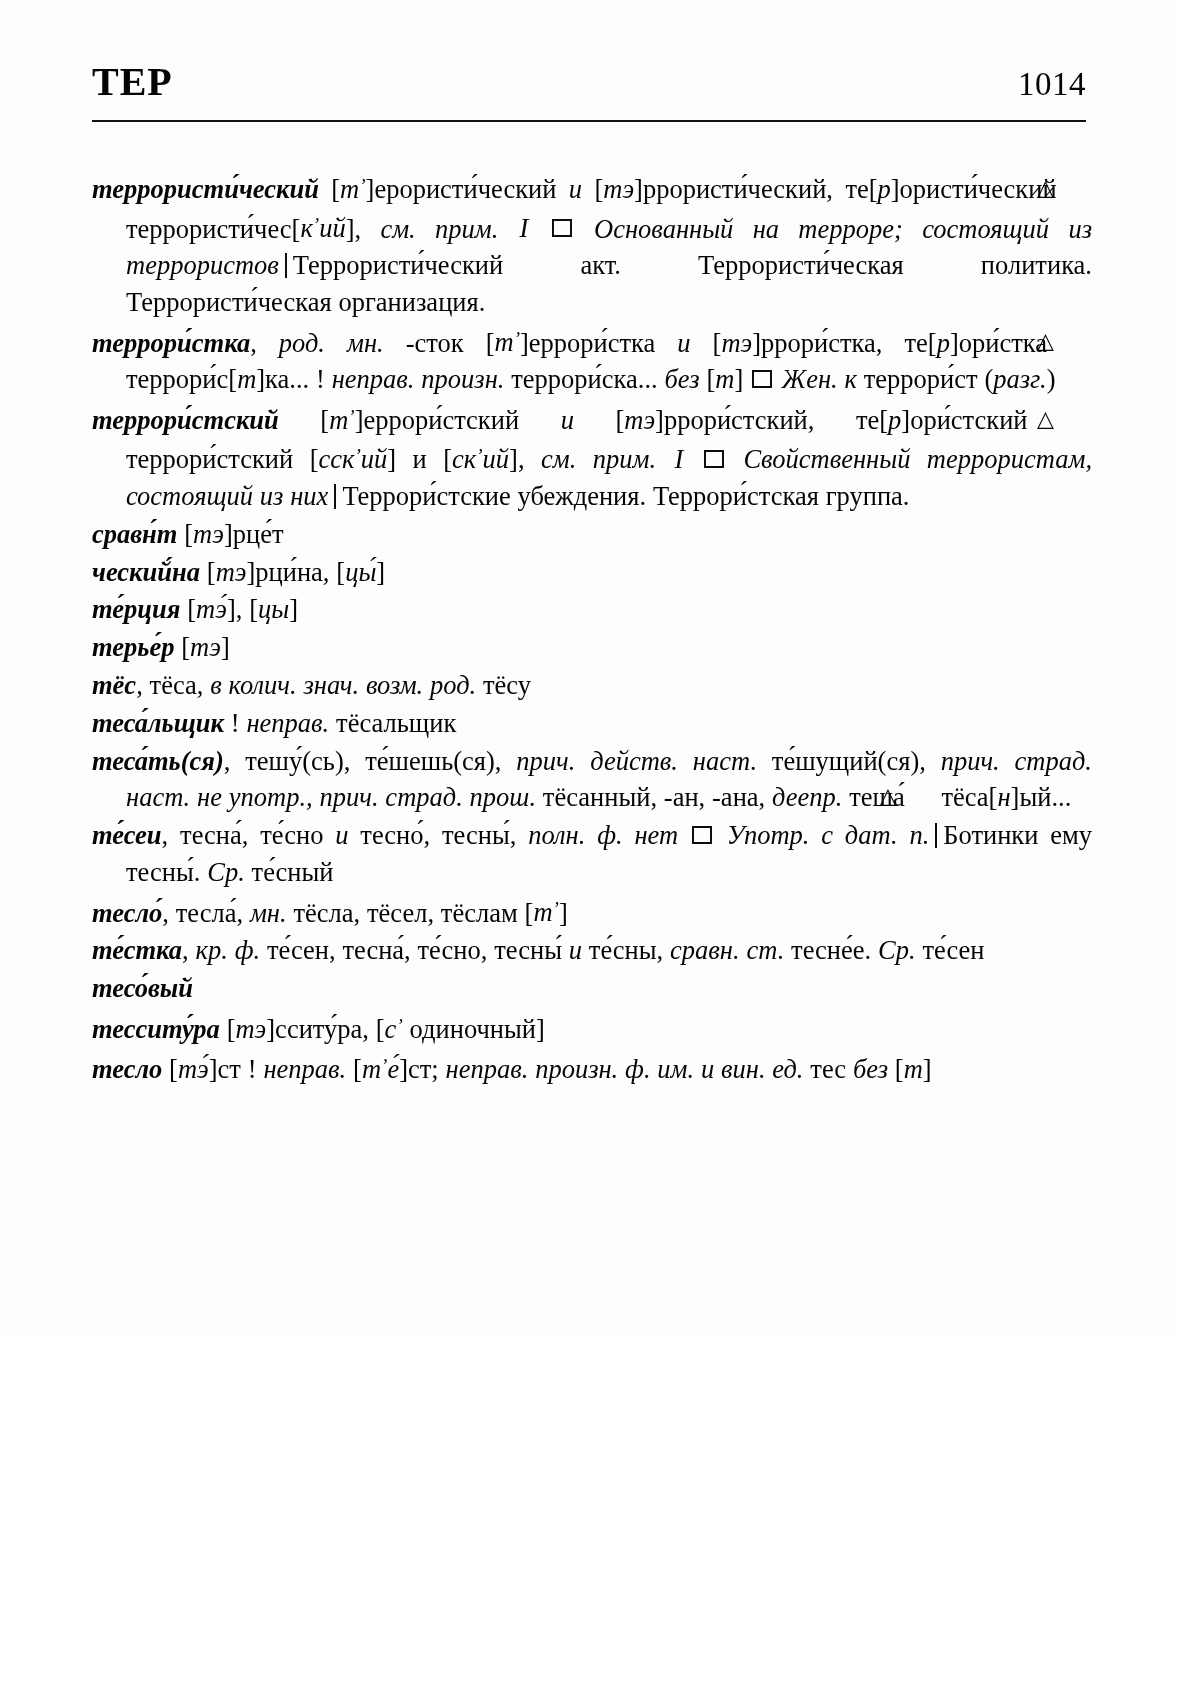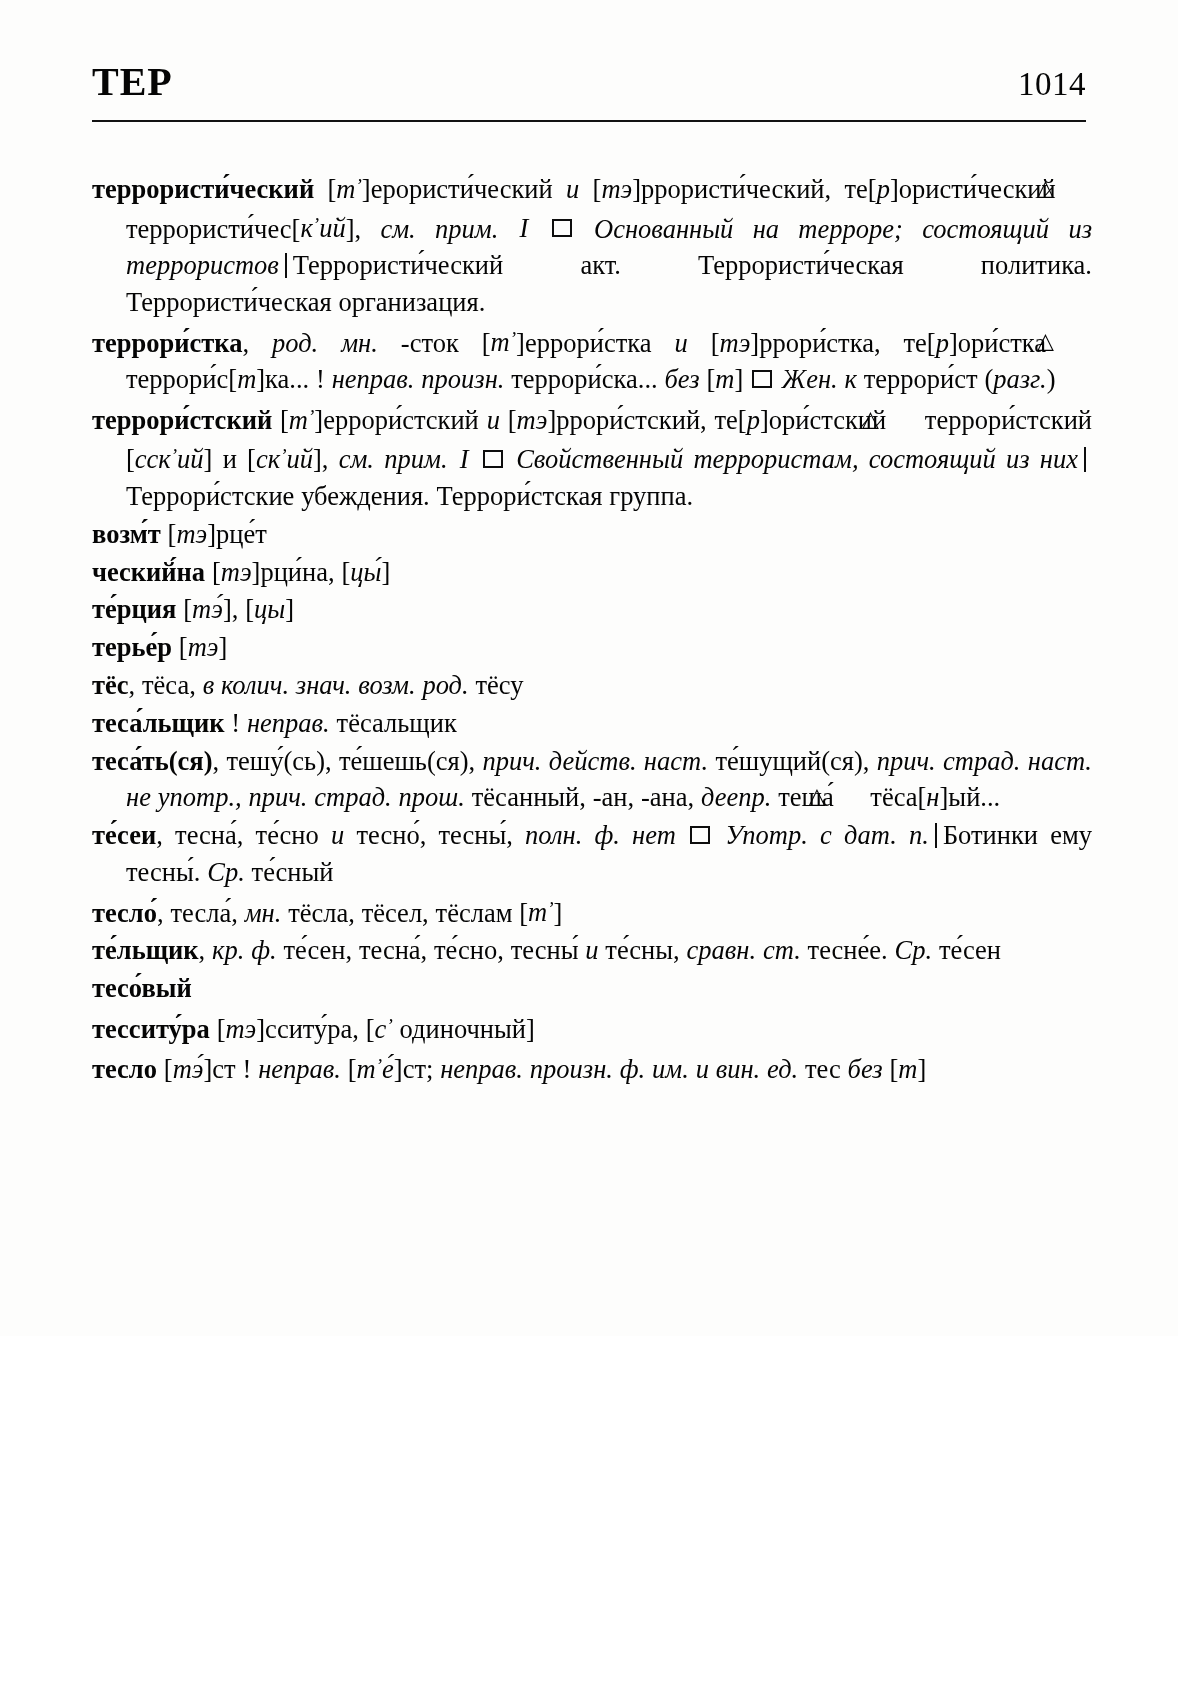--- a/index.html
+++ b/index.html
@@ -82,20 +82,21 @@
     word-spacing: 0.2px;
     hyphens: manual;
   }
   
   .entry.short {
     text-align: left;
   }
 
   .hw {            
     font-weight: bold;
+    font-style: italic;
   }
   .it {            
     font-style: italic;
   }
 
   
   .tri {
     display: inline-block;
     position: relative;
     width: 19px;
@@ -168,41 +169,41 @@
 
   <div class="column">
 
     <p class="entry"><span class="hw">террористи́ческий</span> [<span class="it">т<span class="soft">ʼ</span></span>]ерористи́ческий <span class="it">и</span> [<span class="it">тэ</span>]ррористи́ческий, те[<span class="it">р</span>]ористи́ческий <span class="tri"></span> террористи́чес[<span class="it">к<span class="soft">ʼ</span>ий</span>], <span class="it">см. прим.</span> <span class="sl">I</span> <span class="sq"></span> <span class="it">Ос­нованный на терроре; состоящий из террористов</span><span class="bar"></span>Террористи́ческий акт. Террористи́ческая политика. Террористи́ческая организация.</p>
 
     <p class="entry"><span class="hw">террори́стка</span>, <span class="it">род. мн.</span> -сток [<span class="it">т<span class="soft">ʼ</span></span>]еррори́стка <span class="it">и</span> [<span class="it">тэ</span>]ррори́стка, те[<span class="it">р</span>]ори́стка <span class="tri"></span> террори́с[<span class="it">т</span>]ка... ! <span class="it">неправ. произн.</span> террори́ска... <span class="it">без</span> [<span class="it">т</span>] <span class="sq"></span> <span class="it">Жен. к</span> террори́ст (<span class="it">разг.</span>)</p>
 
     <p class="entry"><span class="hw">террори́стский</span> [<span class="it">т<span class="soft">ʼ</span></span>]еррори́стский <span class="it">и</span> [<span class="it">тэ</span>]ррори́стский, те[<span class="it">р</span>]ори́ст­ский <span class="tri"></span> террори́стский [<span class="it">сск<span class="soft">ʼ</span>ий</span>] и [<span class="it">ск<span class="soft">ʼ</span>ий</span>], <span class="it">см. прим.</span> <span class="sl">I</span> <span class="sq"></span> <span class="it">Свой­ственный террористам, состоящий из них</span><span class="bar"></span>Террори́стские убеждения. Террори́стская группа.</p>
 
 
-    <p class="entry short"><span class="hw">возм́т</span> [<span class="it">тэ</span>]рце́т</p>
+    <p class="entry short"><span class="hw">сравн́т</span> [<span class="it">тэ</span>]рце́т</p>
 
     <p class="entry short"><span class="hw">ческий́на</span> [<span class="it">тэ</span>]рци́на, [<span class="it">цы́</span>]</p>
 
     <p class="entry short"><span class="hw">те́рция</span> [<span class="it">тэ́</span>], [<span class="it">цы</span>]</p>
 
     <p class="entry short"><span class="hw">терье́р</span> [<span class="it">тэ</span>]</p>
 
     <p class="entry short"><span class="hw">тёс</span>, тёса, <span class="it">в колич. знач. возм. род.</span> тёсу</p>
 
 
     <p class="entry short"><span class="hw">теса́льщик</span> ! <span class="it">неправ.</span> тёсальщик</p>
 
     <p class="entry"><span class="hw">теса́ть(ся)</span>, тешу́(сь), те́шешь(ся), <span class="it">прич. действ. наст.</span> те́шу­щий(ся), <span class="it">прич. страд. наст. не употр., прич. страд. прош.</span> тёсанный, -ан, -ана, <span class="it">деепр.</span> теша́ <span class="tri"></span> тёса[<span class="it">н</span>]ый...</p>
 
     <p class="entry"><span class="hw">те́сеи</span>, тесна́, те́сно <span class="it">и</span> тесно́, тесны́, <span class="it">полн. ф. нет</span> <span class="sq"></span> <span class="it">Употр. с дат. п.</span><span class="bar"></span>Ботинки ему тесны́. <span class="it">Ср.</span> те́сный</p>
 
     <p class="entry short"><span class="hw">тесло́</span>, тесла́, <span class="it">мн.</span> тёсла, тёсел, тёслам [<span class="it">т<span class="soft">ʼ</span></span>]</p>
 
 
-    <p class="entry"><span class="hw">те́льщик</span>, <span class="it">кр. ф.</span> те́сен, тесна́, те́сно, тесны́ <span class="it">и</span> те́сны, <span class="it">сравн. ст.</span> тесне́е. <span class="it">Ср.</span> те́сен</p>
+    <p class="entry"><span class="hw">те́стка</span>, <span class="it">кр. ф.</span> те́сен, тесна́, те́сно, тесны́ <span class="it">и</span> те́сны, <span class="it">сравн. ст.</span> тесне́е. <span class="it">Ср.</span> те́сен</p>
 
     <p class="entry short"><span class="hw">тесо́вый</span></p>
 
     <p class="entry short"><span class="hw">тесситу́ра</span> [<span class="it">тэ</span>]сситу́ра, [<span class="it">с<span class="soft">ʼ</span></span> одиночный]</p>
 
     <p class="entry"><span class="hw">тесло</span> [<span class="it">тэ́</span>]ст ! <span class="it">неправ.</span> [<span class="it">т<span class="soft">ʼ</span>е́</span>]ст; <span class="it">неправ. произн. ф. им. и вин. ед.</span> тес <span class="it">без</span> [<span class="it">т</span>]</p>
 
   </div>
 </div>
 

